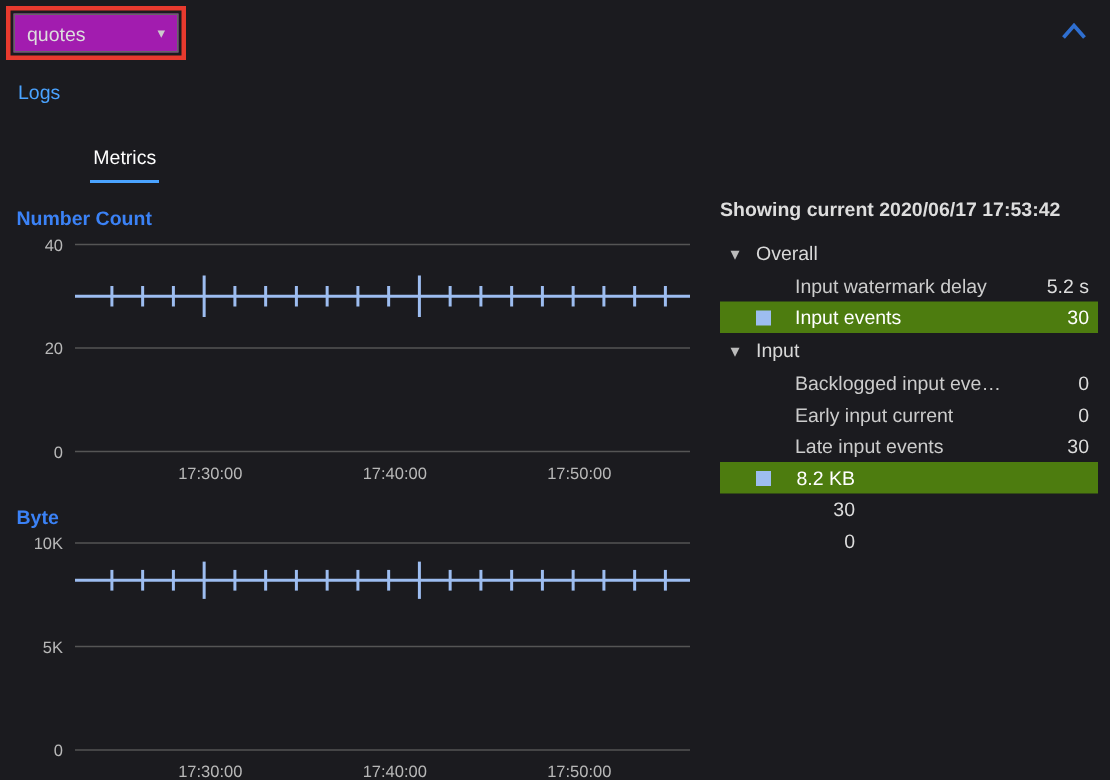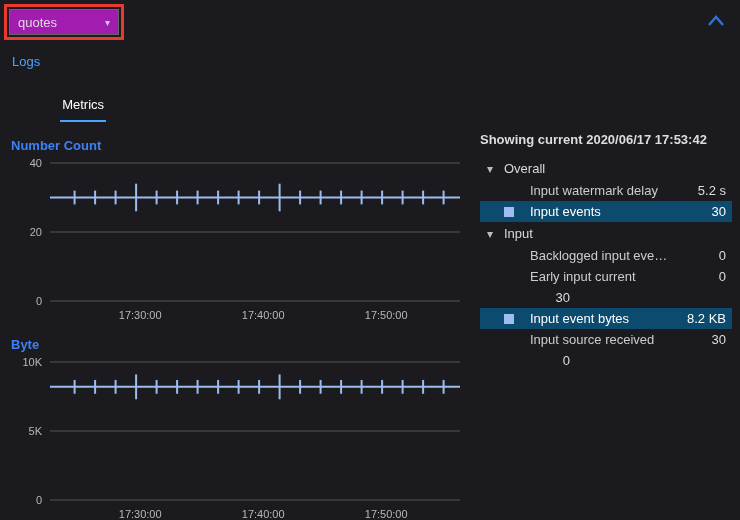--- a/index.html
+++ b/index.html
@@ -23,21 +23,21 @@
   .chart svg { width: 100%; height: 100%; }
   .axis-text { fill: #b8b8b8; font-size: 11px; }
   .grid-line { stroke: #555; stroke-width: 1; }
   .plot-line { stroke: #9dbdf0; stroke-width: 2; fill: none; }
   .tick-whisk { stroke: #9dbdf0; stroke-width: 2; }
   .sidepanel { width: 260px; padding-left: 8px; }
   .showing { color: #ddd; margin-bottom: 10px; font-weight: bold; }
   .group-head { display: flex; align-items: center; gap: 8px; padding: 4px 4px; cursor: pointer; }
   .group-head .chev { color: #bbb; font-size: 12px; width: 12px; text-align: center; }
   .metric-row { display: flex; align-items: center; padding: 3px 6px 3px 24px; gap: 16px; }
-  .metric-row.sel { background: #0c4a6e; }
+  .metric-row.sel { background: #4d7c0f; }
   .swatch { width: 10px; height: 10px; background: #9dbdf0; display: inline-block; }
   .swatch.none { background: transparent; }
   .metric-name { flex: 1; color: #ccc; white-space: nowrap; overflow: hidden; text-overflow: ellipsis; }
   .metric-val { color: #ddd; min-width: 40px; text-align: right; }
   .sel .metric-name, .sel .metric-val { color: #fff; }
 </style>
 </head>
 <body>
 
 <div class="root">
@@ -157,30 +157,29 @@
         <span class="metric-name">Backlogged input events</span>
         <span class="metric-val">0</span>
       </div>
       <div class="metric-row">
         <span class="swatch none"></span>
         <span class="metric-name">Early input current</span>
         <span class="metric-val">0</span>
       </div>
       <div class="metric-row">
         <span class="swatch none"></span>
+        <span class="metric-name">Late input events</span>
         <span class="metric-val">30</span>
       </div>
       <div class="metric-row sel">
         <span class="swatch"></span>
-        <span class="metric-name">Input event bytes</span>
         <span class="metric-val">8.2 KB</span>
       </div>
       <div class="metric-row">
         <span class="swatch none"></span>
-        <span class="metric-name">Input source received</span>
         <span class="metric-val">30</span>
       </div>
       <div class="metric-row">
         <span class="swatch none"></span>
         <span class="metric-val">0</span>
       </div>
     </div>
   </div>
 </div>
 

